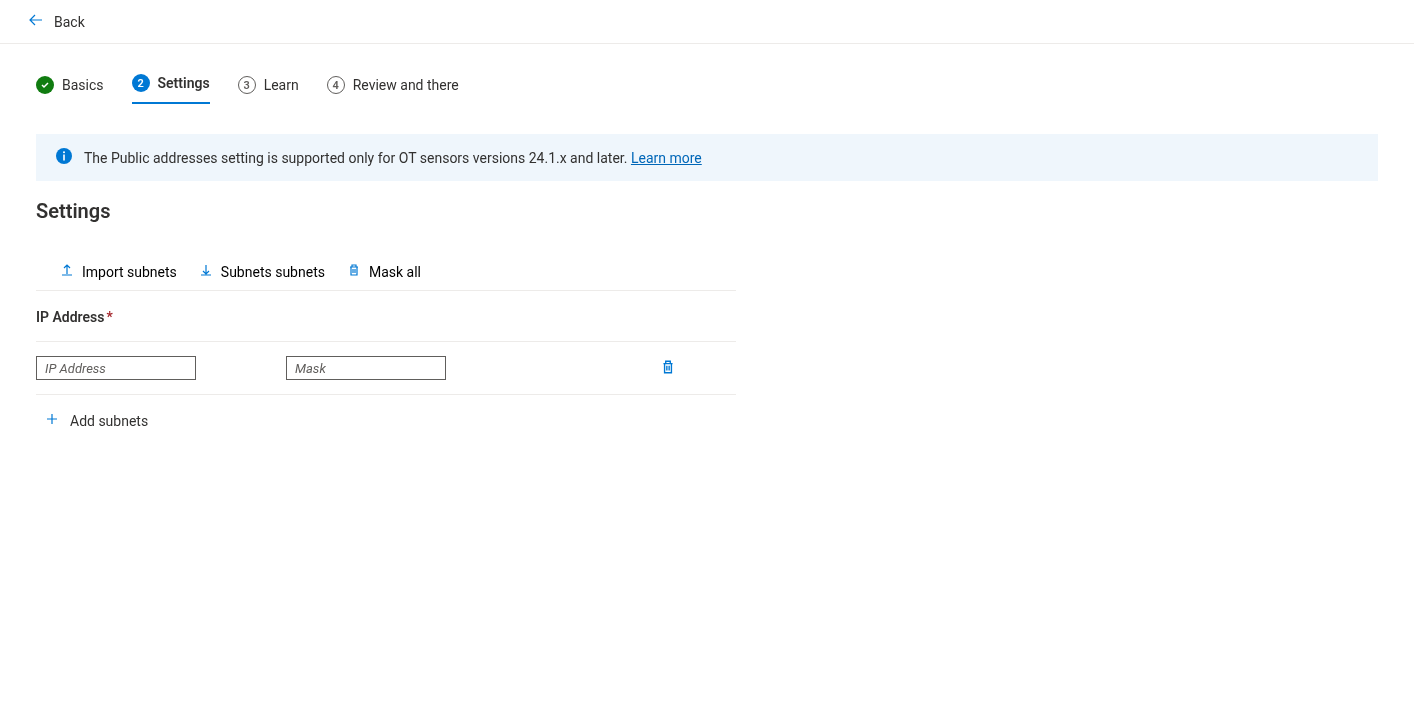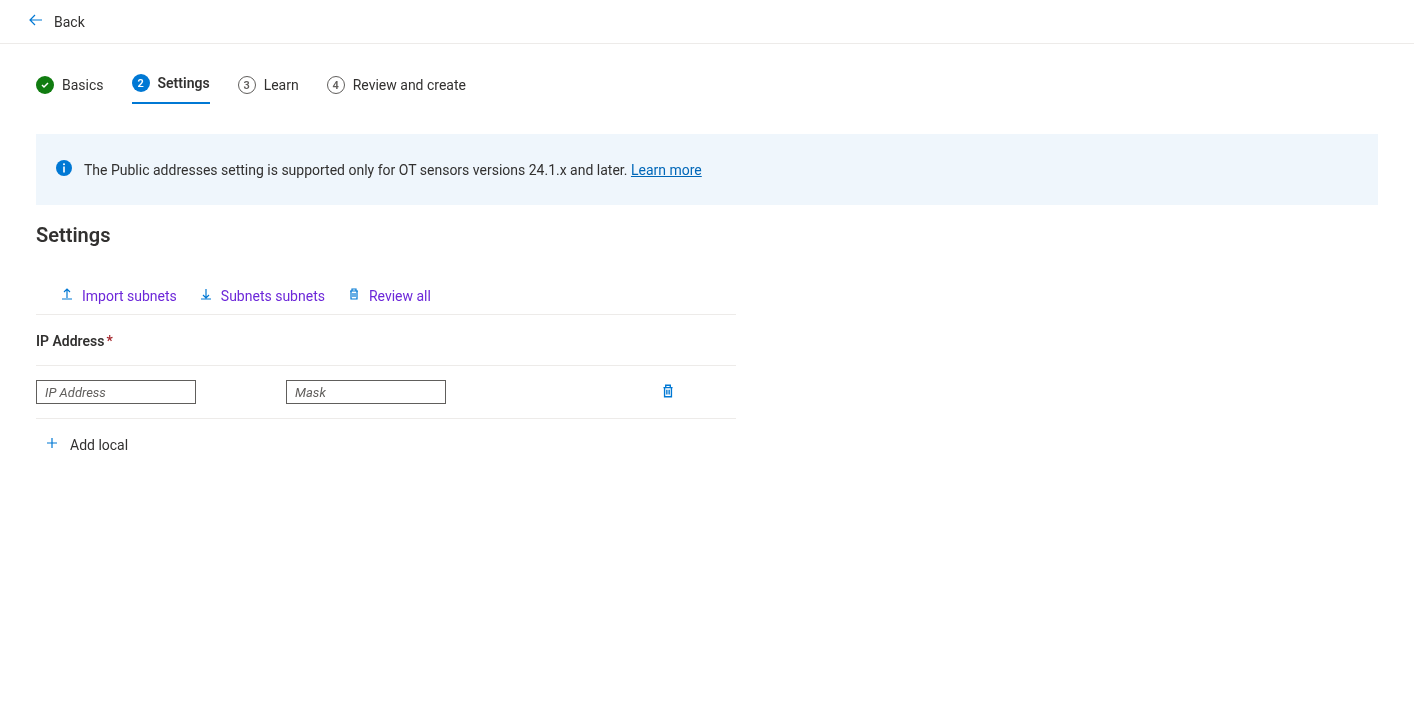--- a/index.html
+++ b/index.html
@@ -51,21 +51,21 @@
     justify-content: center;
     font-size: 11px;
     font-weight: 600;
     flex-shrink: 0;
   }
   .step-done { background: #107c10; color: #fff; }
   .step-current { background: #0078d4; color: #fff; }
   .step-future { border: 1px solid #605e5c; color: #605e5c; background: #fff; }
   .info-banner {
     background: #eff6fc;
-    padding: 26px 20px;
+    padding: 14px 20px;
     display: flex;
     align-items: center;
     gap: 12px;
     margin-right: 36px;
     margin-bottom: 18px;
   }
   .info-banner a { color: #0067b8; text-decoration: underline; }
   .desc-text { margin: 0 36px 18px 0; }
   .section-title {
     font-size: 20px;
@@ -77,21 +77,21 @@
     gap: 22px;
     padding: 0 0 10px 24px;
     border-bottom: 1px solid #edebe9;
     width: 700px;
   }
   .tool-btn {
     display: flex;
     align-items: center;
     gap: 8px;
     cursor: pointer;
-    color: #6d28d9;
+    color: #000000;
   }
   .tool-btn svg { color: #0078d4; }
   .headers {
     display: flex;
     width: 700px;
     padding: 18px 0 16px 0;
     font-weight: 600;
     border-bottom: 1px solid #edebe9;
     flex-direction: column;
   }
@@ -155,21 +155,21 @@
       <div class="tab active">
         <span class="step-circle step-current">2</span>
         <span>Settings</span>
       </div>
       <div class="tab">
         <span class="step-circle step-future">3</span>
         <span>Learn</span>
       </div>
       <div class="tab">
         <span class="step-circle step-future">4</span>
-        <span>Review and create</span>
+        <span>Review and there</span>
       </div>
     </div>
 
     <div class="info-banner">
       <span>
         <svg width="16" height="16" viewBox="0 0 16 16">
             <circle cx="8" cy="8" r="8" fill="#0078d4"></circle>
             <rect x="7.2" y="6.5" width="1.6" height="6" fill="#fff"></rect>
             <circle cx="8" cy="4.2" r="1" fill="#fff"></circle>
           </svg>
@@ -198,21 +198,21 @@
             </svg>
         </span>
         <span>Subnets subnets</span>
       </div>
       <div class="tool-btn">
         <span>
           <svg width="14" height="14" viewBox="0 0 14 14" fill="none" stroke="#0078d4" stroke-width="1.2">
               <path d="M3 4 H11 M5 4 V2 H9 V4 M4 4 V12 H10 V4 M6 6 V10 M8 6 V10"></path>
             </svg>
         </span>
-        <span>Review all</span>
+        <span>Mask all</span>
       </div>
     </div>
 
     <div class="headers">
       <div class="col-ip">
         <span>IP Address</span><span class="req">*</span>
       </div>
     </div>
 
     <div class="row">
@@ -230,16 +230,16 @@
         </span>
       </div>
     </div>
 
     <div class="add-row">
       <span>
         <svg width="16" height="16" viewBox="0 0 16 16" fill="none" stroke="#0078d4" stroke-width="1.2">
             <path d="M8 3 V13 M3 8 H13"></path>
           </svg>
       </span>
-      <span>Add local</span>
+      <span>Add subnets</span>
     </div>
   </div>
 </div>
 
 </body></html>

